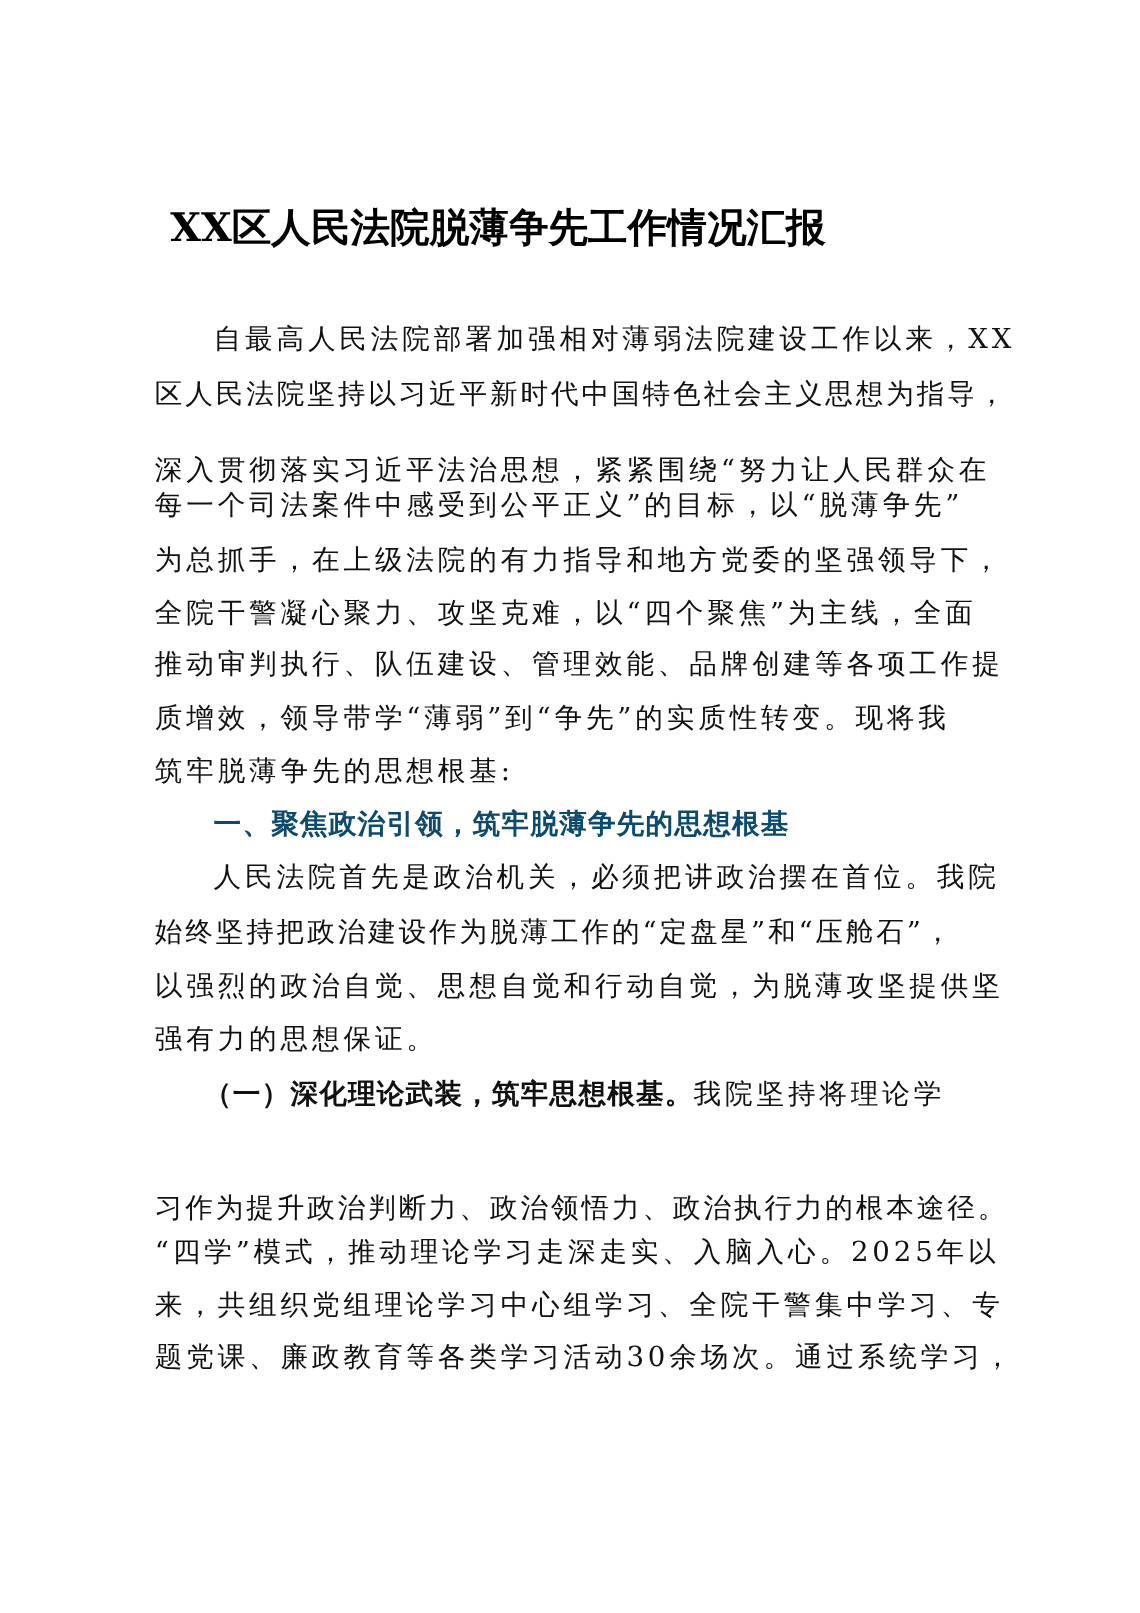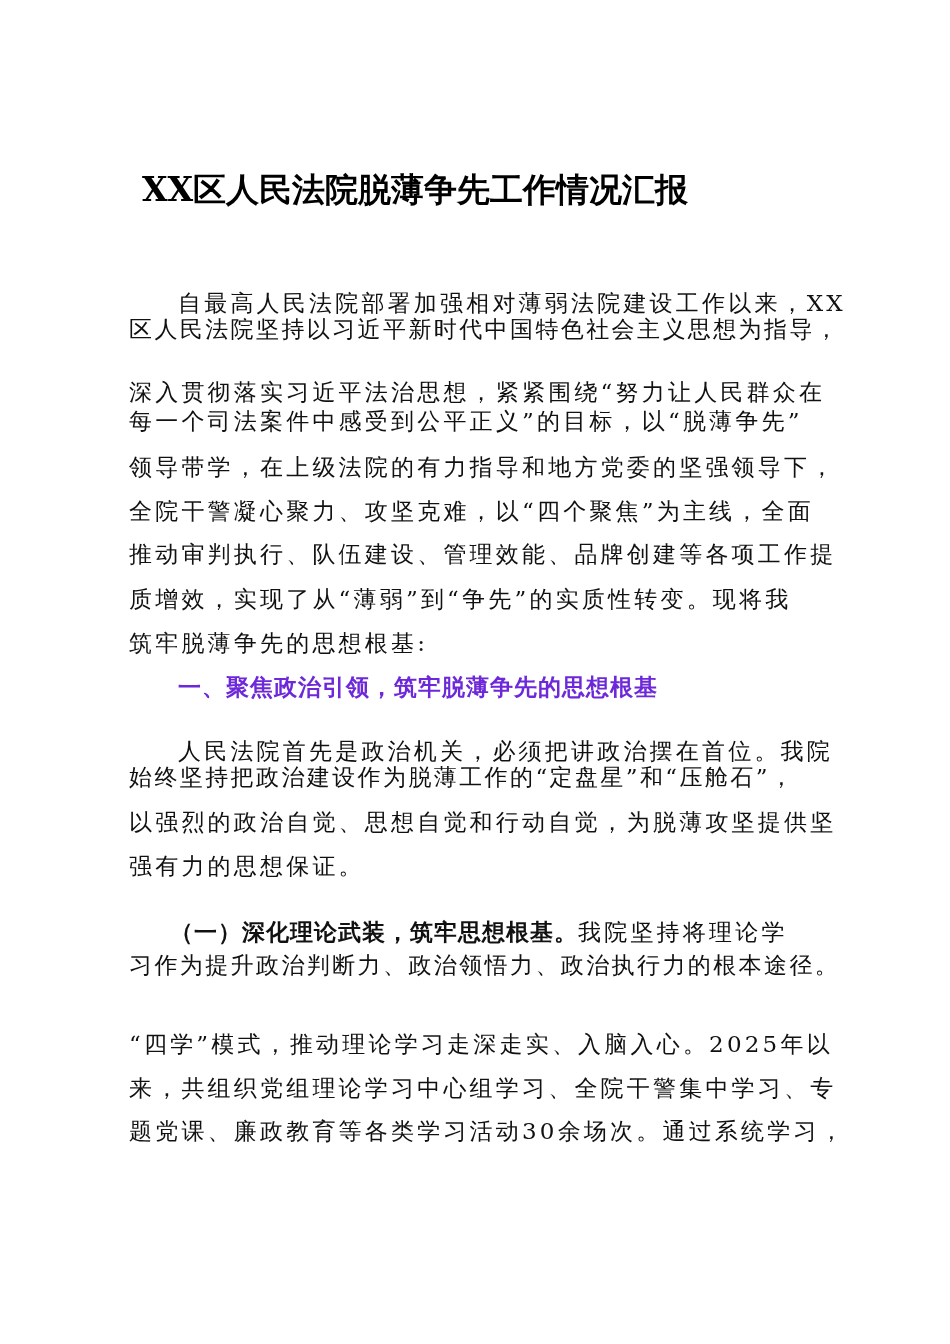--- a/index.html
+++ b/index.html
@@ -8,52 +8,52 @@
   .title {
     position: absolute; left: 0; width: 830px; top: 168px; text-align: center;
     font-family: "DejaVu Serif", "Liberation Serif", serif; font-weight: bold;
     font-size: 33px; color: #000; letter-spacing: 0px; line-height: 44px;
   }
   .line {
     position: absolute; left: 129px; width: 700px; white-space: nowrap;
     font-family: "DejaVu Serif", "Liberation Serif", serif; font-size: 23px;
     color: #111; line-height: 30px; letter-spacing: 3.2px;
   }
-  .line.indent { left: 178px; margin-top: 20px; }
+  .line.indent { left: 178px; }
   .line.tight { letter-spacing: 2.4px; }
   .heading {
     position: absolute; left: 178px; white-space: nowrap;
     font-family: "DejaVu Sans", "Liberation Sans", sans-serif; font-size: 23px;
-    font-weight: bold; color: #6d28d9; line-height: 30px; letter-spacing: 1px;
+    font-weight: bold; color: #0c4a6e; line-height: 30px; letter-spacing: 1px;
   }
   .bold { font-weight: bold; font-family: Liberation Serif, serif; letter-spacing: 1px; }
 </style>
 </head>
 <body>
 
 <div class="page">
   <div class="title">XX区人民法院脱薄争先工作情况汇报</div>
 
   <div class="line indent" style="top:268px">自最高人民法院部署加强相对薄弱法院建设工作以来，XX</div>
   <div class="line tight" style="top:314px">区人民法院坚持以习近平新时代中国特色社会主义思想为指导，</div>
   <div class="line" style="top:377px">深入贯彻落实习近平法治思想，紧紧围绕“努力让人民群众在</div>
   <div class="line" style="top:406px">每一个司法案件中感受到公平正义”的目标，以“脱薄争先”</div>
-  <div class="line" style="top:452px">领导带学，在上级法院的有力指导和地方党委的坚强领导下，</div>
+  <div class="line" style="top:452px">为总抓手，在上级法院的有力指导和地方党委的坚强领导下，</div>
   <div class="line" style="top:496px">全院干警凝心聚力、攻坚克难，以“四个聚焦”为主线，全面</div>
   <div class="line" style="top:539px">推动审判执行、队伍建设、管理效能、品牌创建等各项工作提</div>
-  <div class="line" style="top:584px">质增效，实现了从“薄弱”到“争先”的实质性转变。现将我</div>
+  <div class="line" style="top:584px">质增效，领导带学“薄弱”到“争先”的实质性转变。现将我</div>
   <div class="line" style="top:628px">筑牢脱薄争先的思想根基:</div>
 
   <div class="heading" style="top:672px">一、聚焦政治引领，筑牢脱薄争先的思想根基</div>
 
   <div class="line indent" style="top:716px">人民法院首先是政治机关，必须把讲政治摆在首位。我院</div>
   <div class="line tight" style="top:762px">始终坚持把政治建设作为脱薄工作的“定盘星”和“压舱石”，</div>
   <div class="line" style="top:807px">以强烈的政治自觉、思想自觉和行动自觉，为脱薄攻坚提供坚</div>
   <div class="line" style="top:851px">强有力的思想保证。</div>
 
   <div class="line indent" style="top:897px; left:170px;">
     <span class="bold">（一）深化理论武装，筑牢思想根基。</span><span>我院坚持将理论学</span>
   </div>
-  <div class="line tight" style="top:950px">习作为提升政治判断力、政治领悟力、政治执行力的根本途径。</div>
+  <div class="line tight" style="top:992px">习作为提升政治判断力、政治领悟力、政治执行力的根本途径。</div>
   <div class="line" style="top:1029px">“四学”模式，推动理论学习走深走实、入脑入心。2025年以</div>
   <div class="line" style="top:1073px">来，共组织党组理论学习中心组学习、全院干警集中学习、专</div>
   <div class="line" style="top:1116px">题党课、廉政教育等各类学习活动30余场次。通过系统学习，</div>
 </div>
 
 </body></html>

